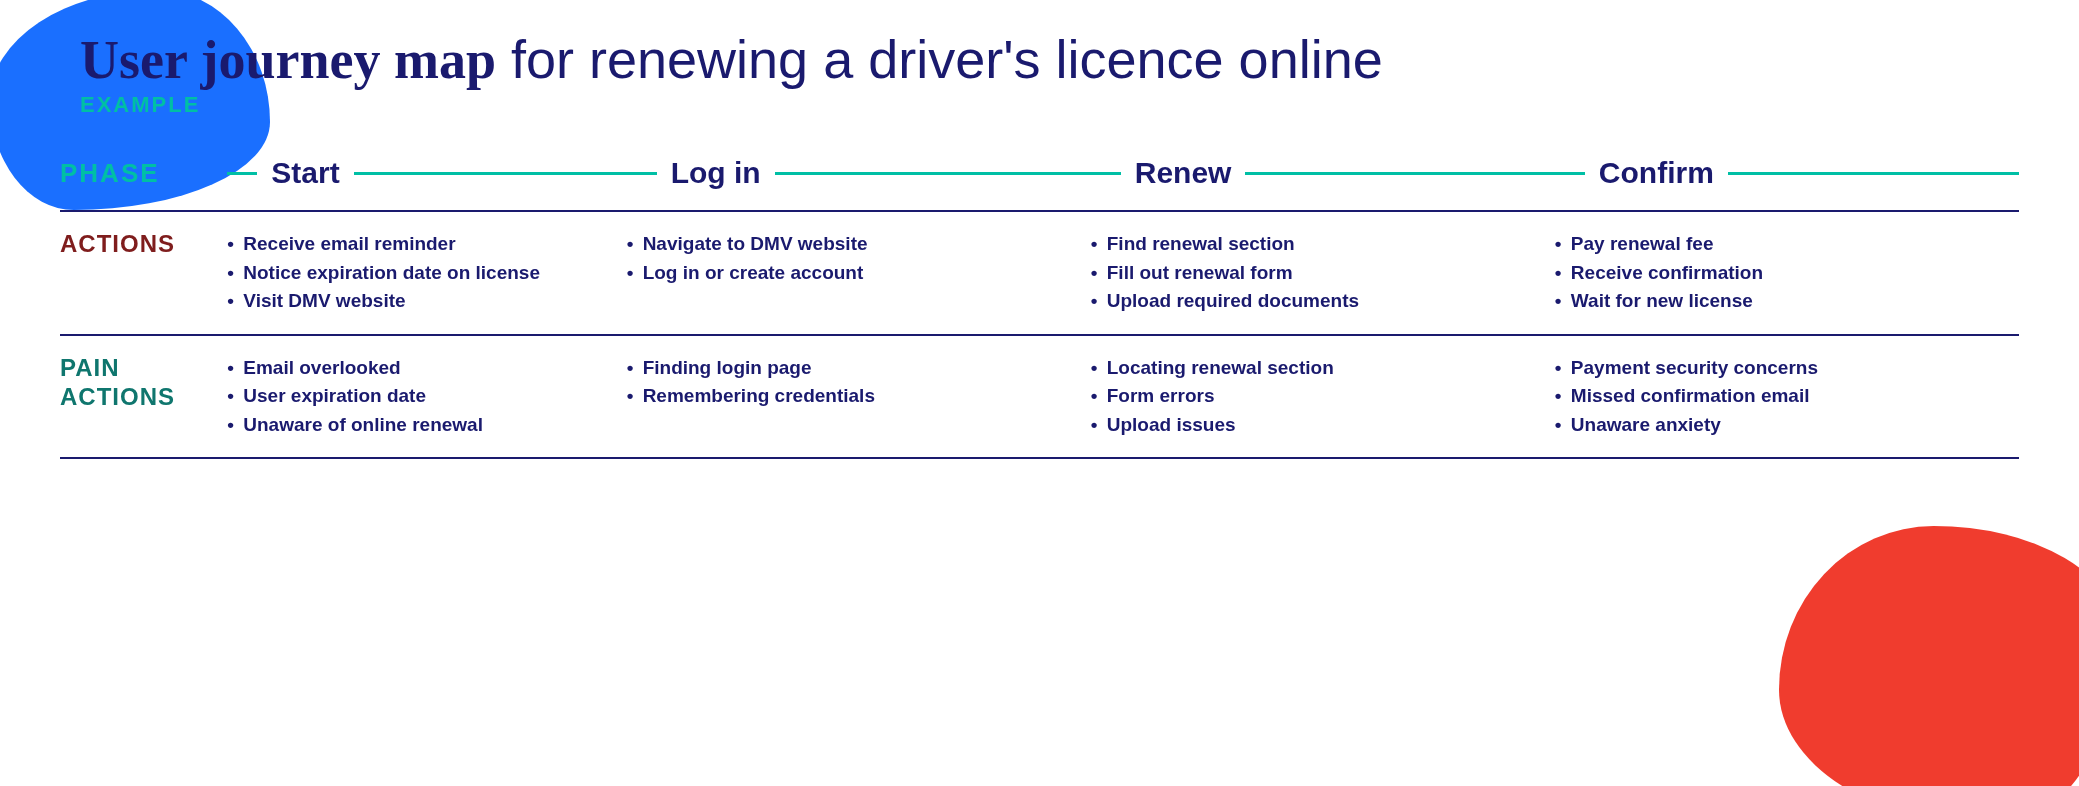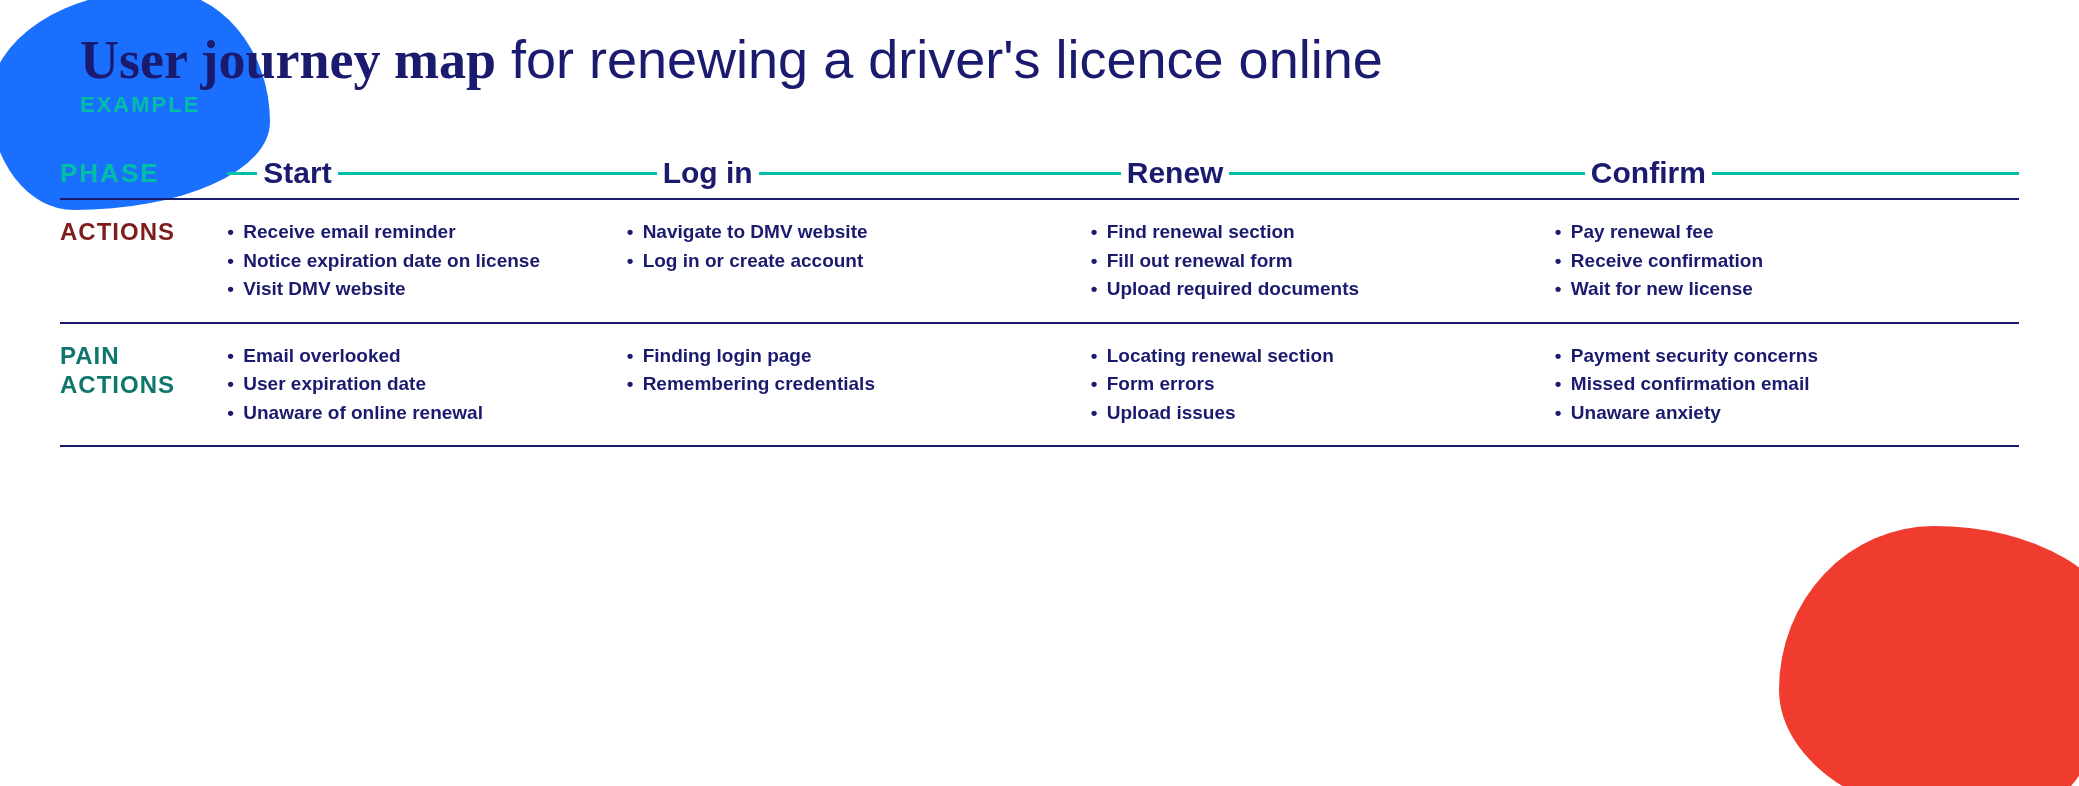--- a/index.html
+++ b/index.html
@@ -82,21 +82,21 @@
     }
 
     
     .journey-table {
       width: 100%;
       border-collapse: collapse;
     }
 
     
     .phase-row td {
-      padding: 10px 0 8px 0;
+      padding: 10px 0 20px 0;
       vertical-align: middle;
     }
 
     .phase-label {
       font-size: 26px;
       font-weight: 900;
       color: #00bfa5;
       letter-spacing: 2px;
       width: 160px;
       padding-right: 10px;
@@ -186,21 +186,21 @@
     }
 
     .col-confirm {
       width: 430px;
       min-width: 430px;
     }
 
     .phase-name-wrap {
       display: flex;
       align-items: center;
-      gap: 0;
+      gap: 8px;
     }
 
     .line-segment {
       height: 3px;
       background: #00bfa5;
     }
 
     .phase-text {
       font-size: 30px;
       font-weight: 900;

